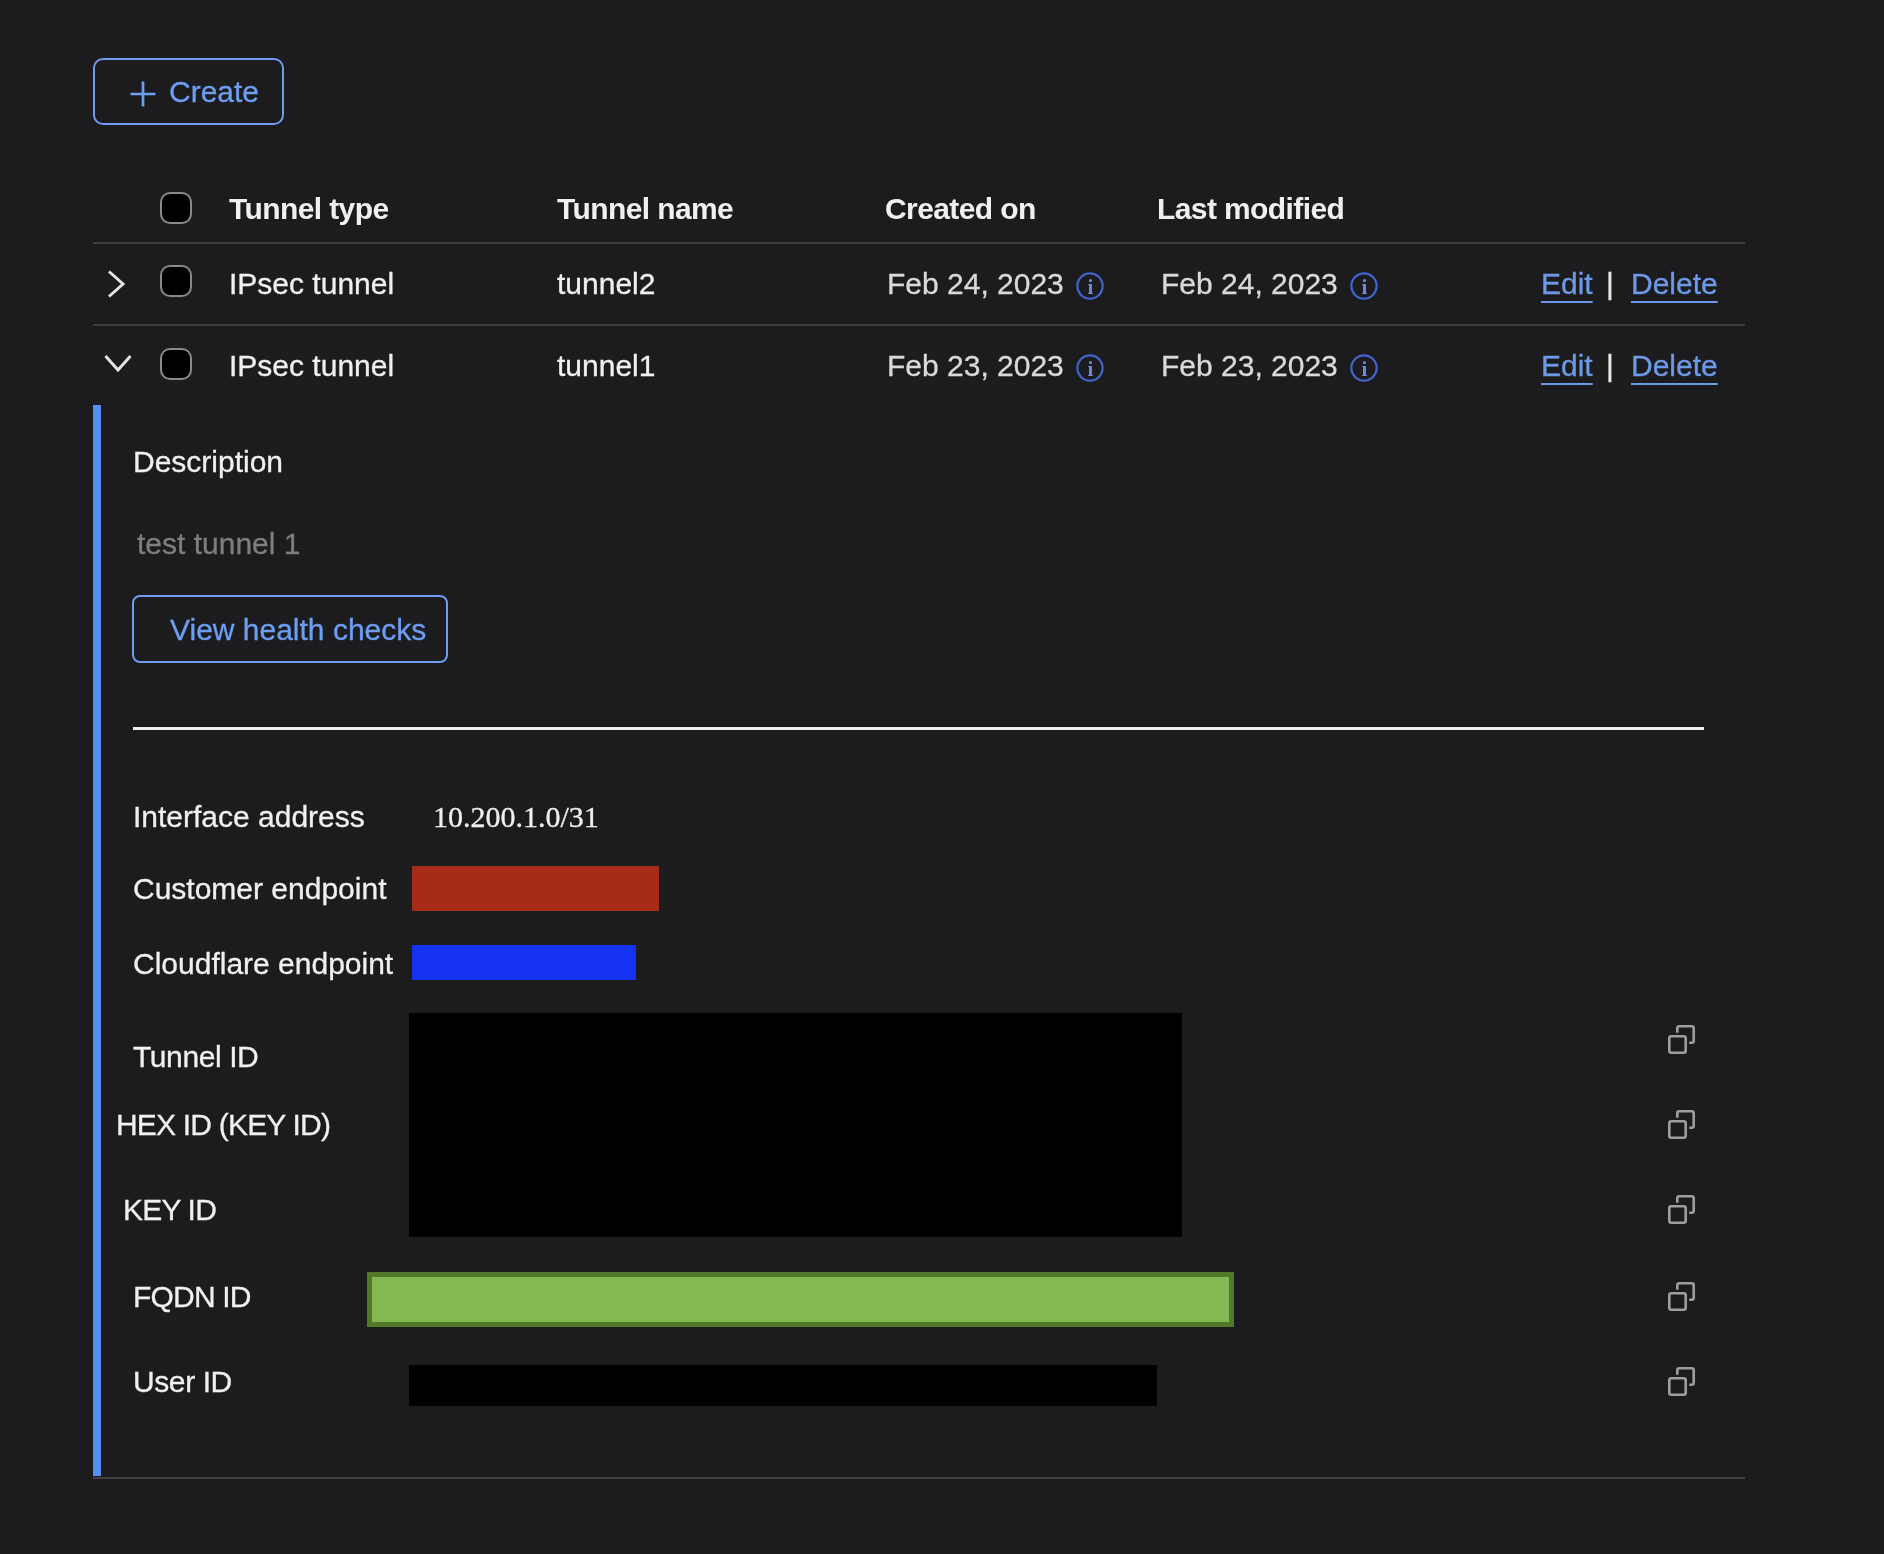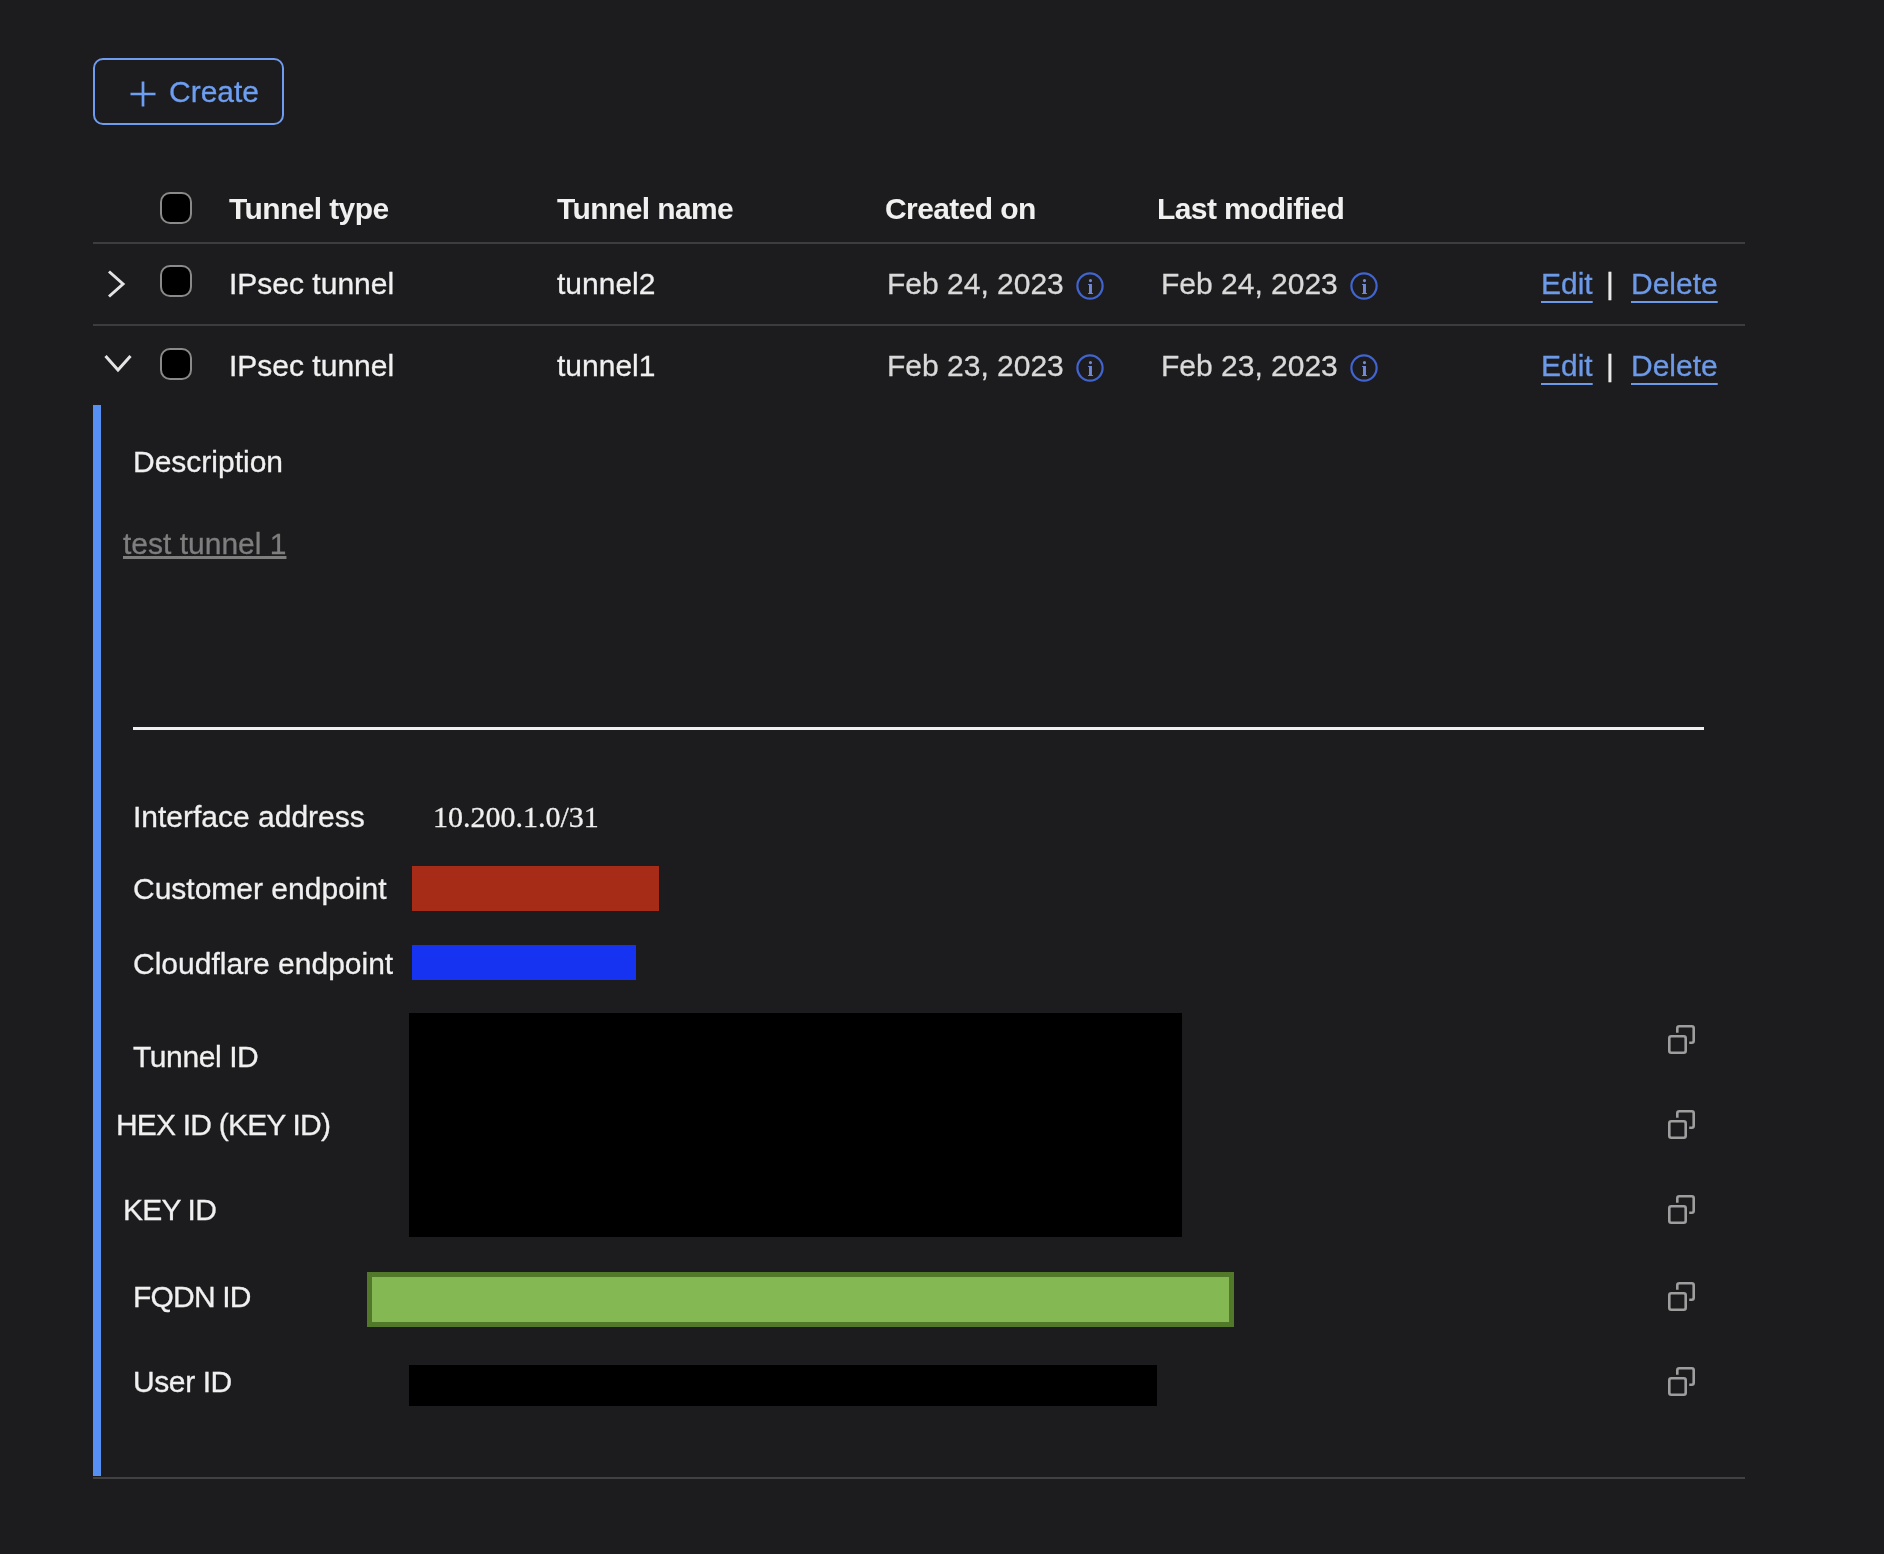--- a/index.html
+++ b/index.html
@@ -65,22 +65,25 @@
     <circle cx="14" cy="14" r="12.6" stroke="#4164cf" stroke-width="2.2" fill="none"></circle>
     <text x="14.3" y="21.6" font-family="Liberation Serif" font-size="21" font-weight="bold" fill="#7187d8" text-anchor="middle">i</text>
   </svg>
   <div class="txt link" style="left:1541px;top:349px;">Edit</div>
   <div class="txt" style="left:1606px;top:349px;color:#e8e8e8;">|</div>
   <div class="txt link" style="left:1631px;top:349px;">Delete</div>
 
   <div class="abs" style="left:93px;top:405px;width:8px;height:1071px;background:#5590f2;"></div>
 
   <div class="txt" style="left:133px;top:445px;">Description</div>
-  <div class="txt" style="left:123px;top:527px;color:#7e7e7e;text-decoration:underline;">test tunnel 1</div>
+  <div class="txt" style="left:137px;top:527px;color:#7e7e7e;">test tunnel 1</div>
 
+  <div class="abs" style="left:132px;top:595px;width:316px;height:68px;border:2px solid #6f9cf0;border-radius:8px;">
+    <div class="txt" style="left:36px;top:16px;color:#6d9ef2;">View health checks</div>
+  </div>
 
   <div class="abs" style="left:133px;top:727px;width:1571px;height:3px;background:#efefef;"></div>
 
   <div class="txt" style="left:133px;top:800px;">Interface address</div>
   <div class="txt" style="left:433px;top:800px;font-family:Liberation Serif, serif;">10.200.1.0/31</div>
 
   <div class="txt" style="left:133px;top:872px;">Customer endpoint</div>
   <div class="abs" style="left:412px;top:866px;width:247px;height:45px;background:#a62c18;"></div>
 
   <div class="txt" style="left:133px;top:947px;">Cloudflare endpoint</div>

